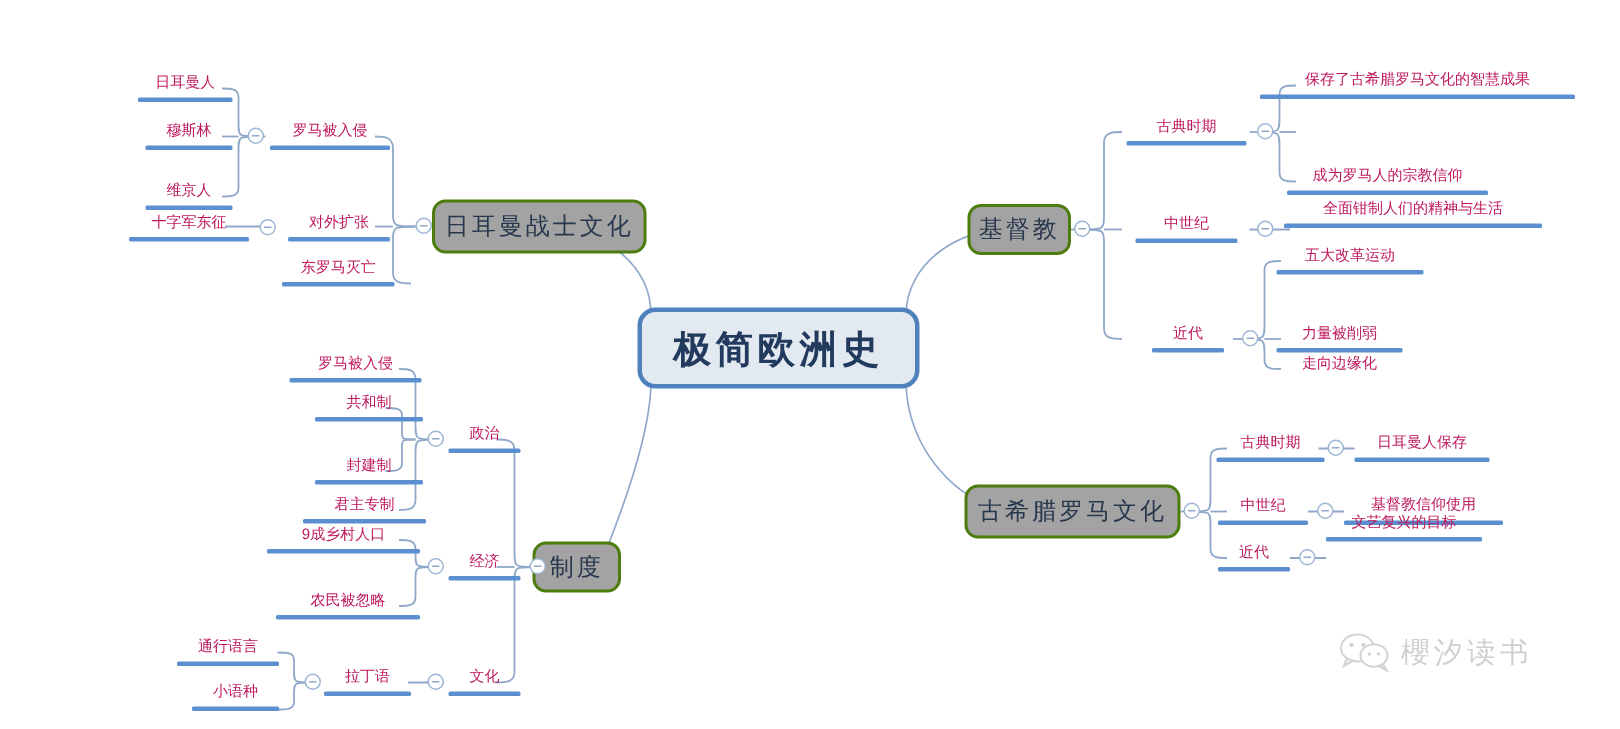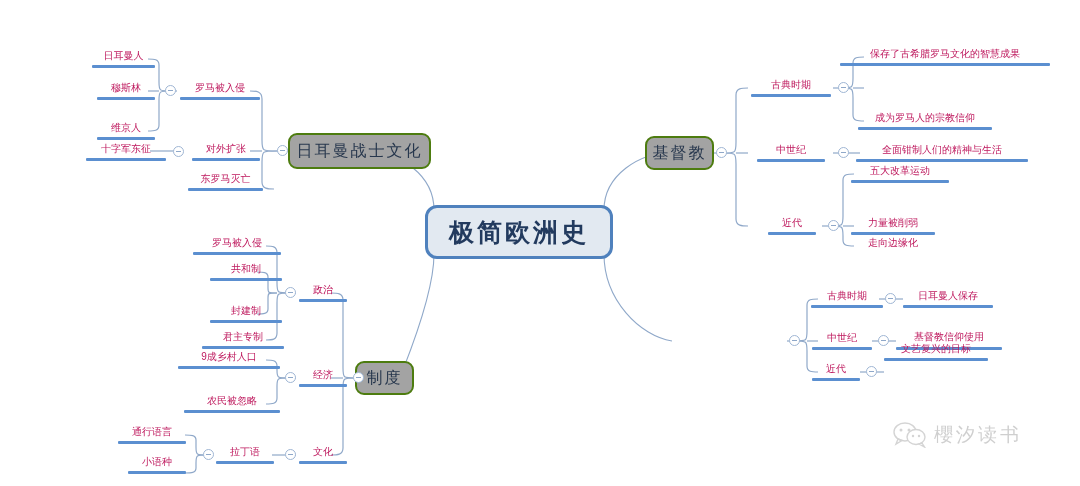--- a/index.html
+++ b/index.html
@@ -271,21 +271,21 @@
     <span class="lbl">成为罗马人的宗教信仰</span>
     <span class="rule"></span>
   </div>
 
   <div class="txtnode" style="left:757px; top:141px; width:68px;">
     <span class="lbl">中世纪</span>
     <span class="rule"></span>
   </div>
   <div class="toggle" style="left:838px; top:147px;"></div>
 
-  <div class="txtnode" style="left:856px; top:141px; width:172px;">
+  <div class="txtnode" style="left:856px; top:131px; width:172px;">
     <span class="lbl">全面钳制人们的精神与生活</span>
     <span class="rule"></span>
   </div>
 
   <div class="txtnode" style="left:768px; top:214px; width:48px;">
     <span class="lbl">近代</span>
     <span class="rule"></span>
   </div>
   <div class="toggle" style="left:828px; top:220px;"></div>
 
@@ -295,20 +295,23 @@
   </div>
   <div class="txtnode" style="left:851px; top:214px; width:84px;">
     <span class="lbl">力量被削弱</span>
     <span class="rule"></span>
   </div>
   <div class="txtnode norule" style="left:851px; top:234px; width:84px;">
     <span class="lbl">走向边缘化</span>
     <span class="rule"></span>
   </div>
 
+  <div class="boxnode lvl1" style="left:643px; top:323px; width:144px; height:36px;">
+    <span>古希腊罗马文化</span>
+  </div>
   <div class="toggle" style="left:789px; top:335px;"></div>
 
   <div class="txtnode" style="left:811px; top:287px; width:72px;">
     <span class="lbl">古典时期</span>
     <span class="rule"></span>
   </div>
   <div class="toggle" style="left:885px; top:293px;"></div>
   <div class="txtnode" style="left:903px; top:287px; width:90px;">
     <span class="lbl">日耳曼人保存</span>
     <span class="rule"></span>

